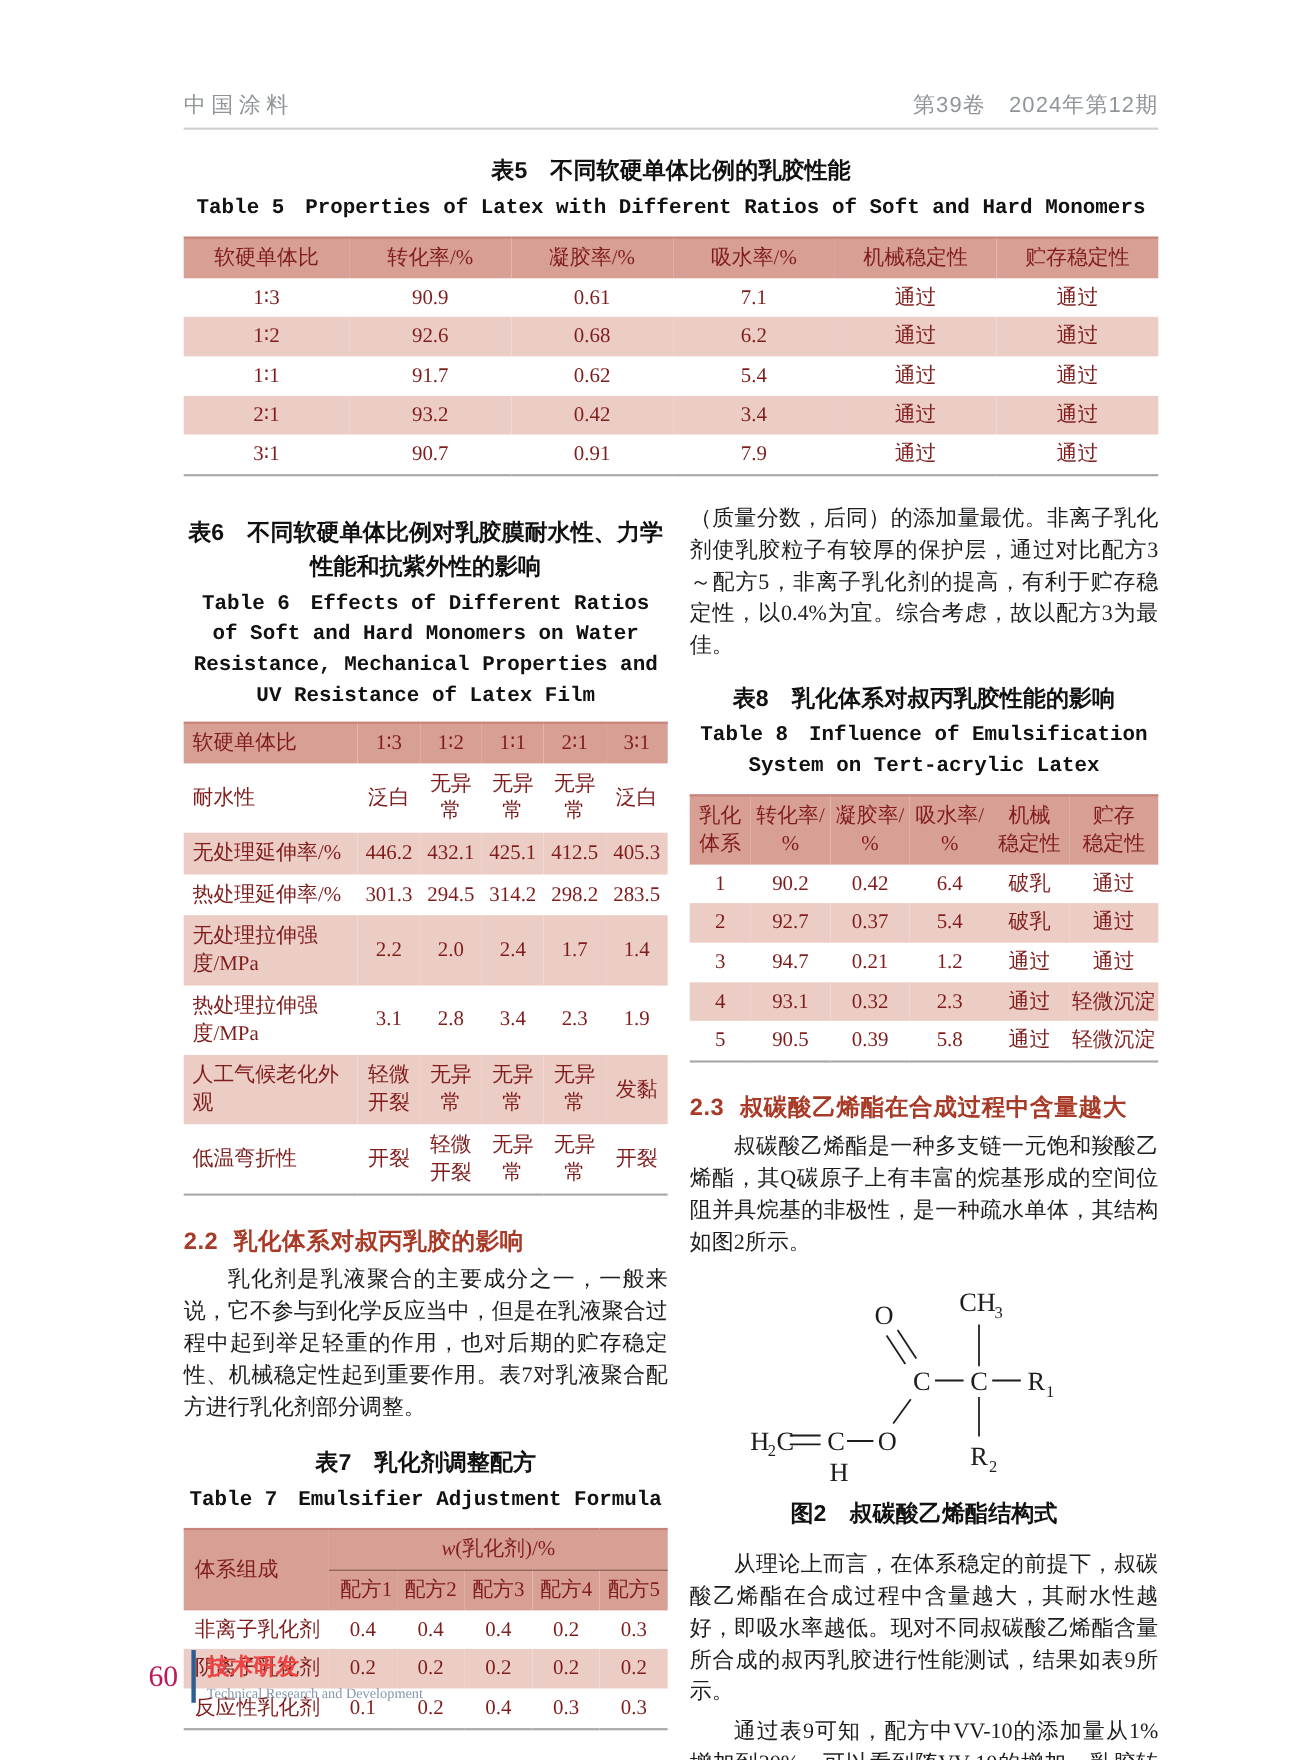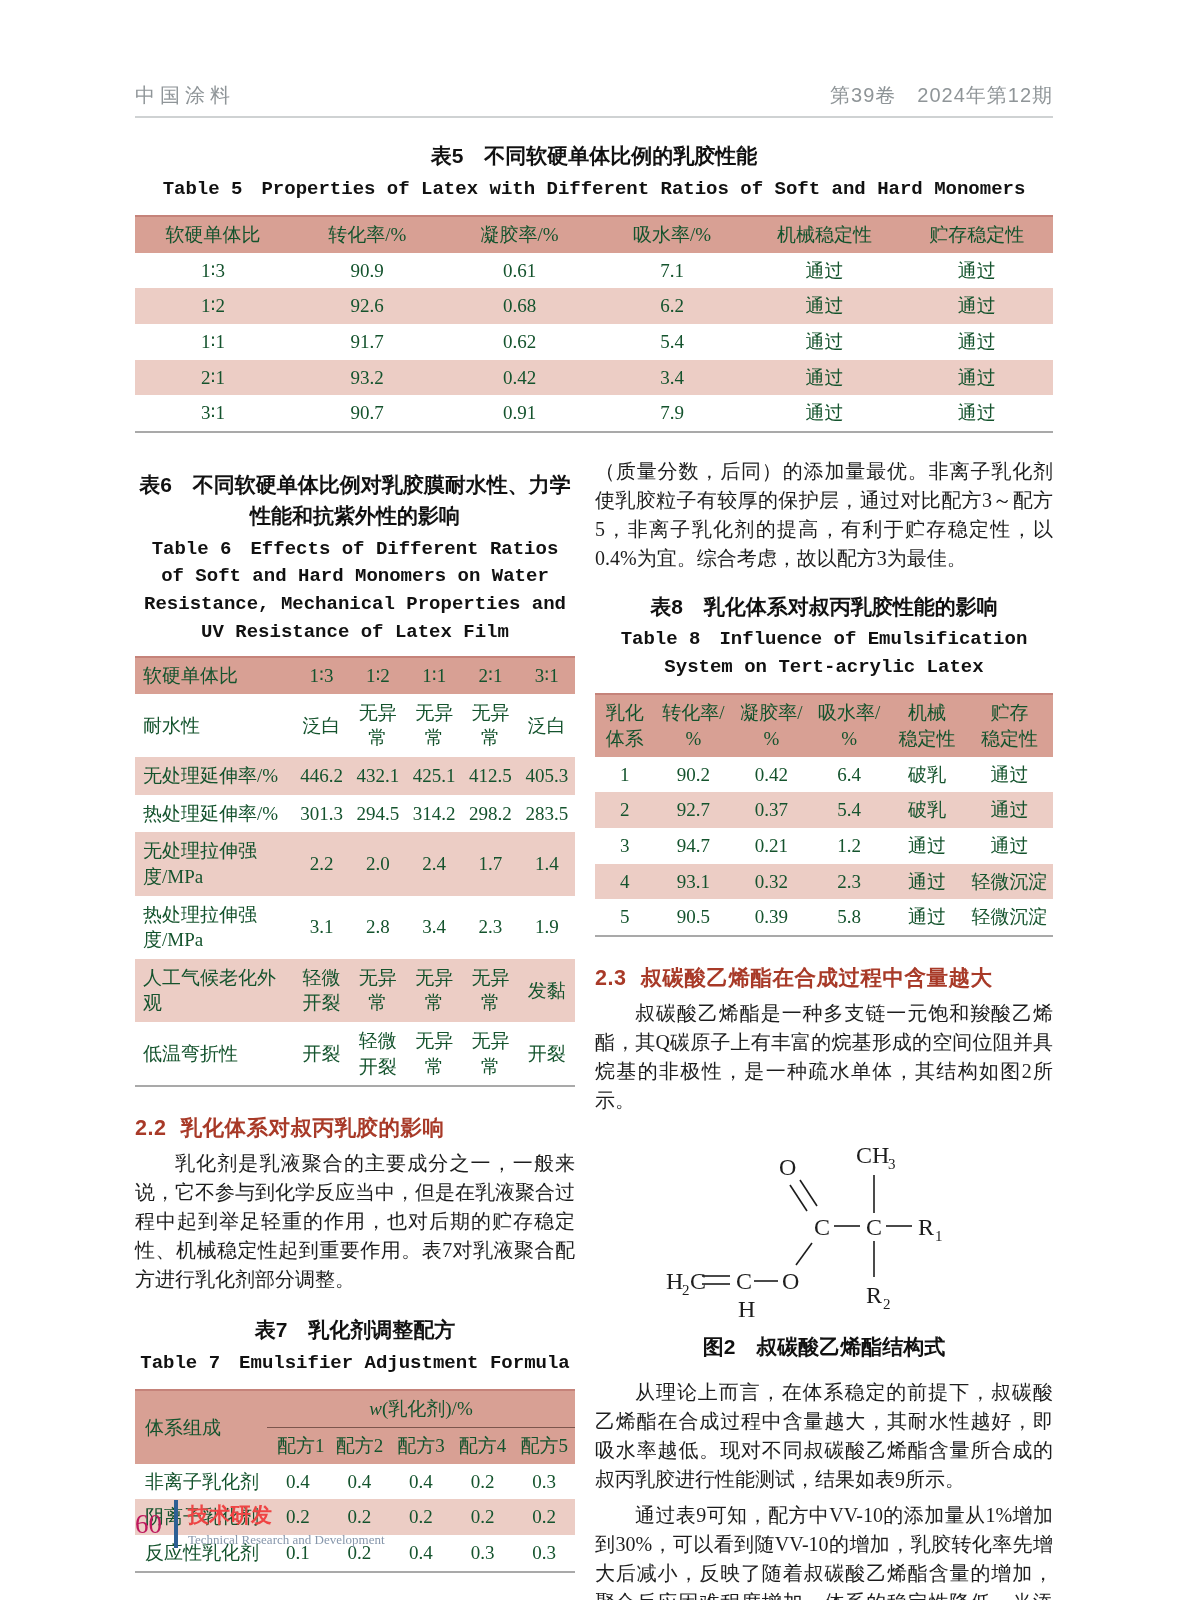--- a/index.html
+++ b/index.html
@@ -1,20 +1,21 @@
 <!DOCTYPE html>
 <html><head>
 <meta charset="utf-8">
 <style>
   * { margin:0; padding:0; box-sizing:border-box; }
   html,body { background:#ffffff; }
   .page {
     position:relative; width:1187px; height:1600px; background:#fff;
     font-family:"Liberation Serif","DejaVu Serif",serif; color:#1d1d1d;
     overflow:hidden;
+    padding-left:32px;
   }
   .content { margin:0 134px 0 135px; }
 
   
   .page-header {
     display:flex; justify-content:space-between; align-items:flex-end;
     padding-top:82px; padding-bottom:7px; border-bottom:2px solid #cfd2d3;
     color:#8f9598; font-size:20px;
     font-family:"Liberation Sans","DejaVu Sans",sans-serif;
   }
@@ -27,21 +28,21 @@
     font-family:"Liberation Sans","DejaVu Sans",sans-serif; line-height:1.5;
   }
   .cap-en {
     text-align:center; font-weight:bold; font-size:19px; color:#111;
     font-family:Liberation Mono, monospace; line-height:1.45;
     margin-top:4px;
   }
 
   
   table { border-collapse:collapse; width:100%; table-layout:fixed;
-          font-size:19px; color:#14532d;
+          font-size:19px; color:#7f1d1d;
           border-top:2px solid #c5837a; border-bottom:2px solid #a9a9a9; }
   th, td { text-align:center; vertical-align:middle; padding:5px 2px; line-height:1.35; }
   thead th { background:#d8a094; font-weight:normal; }
   tbody tr:nth-child(even) td { background:#eccdc5; }
   th { white-space:pre-line; }
 
   .t5 { margin-top:12px; }
   .t5 th:nth-child(1){ width:17%; }
   .t5 tbody td { padding:5px 2px; }
 

